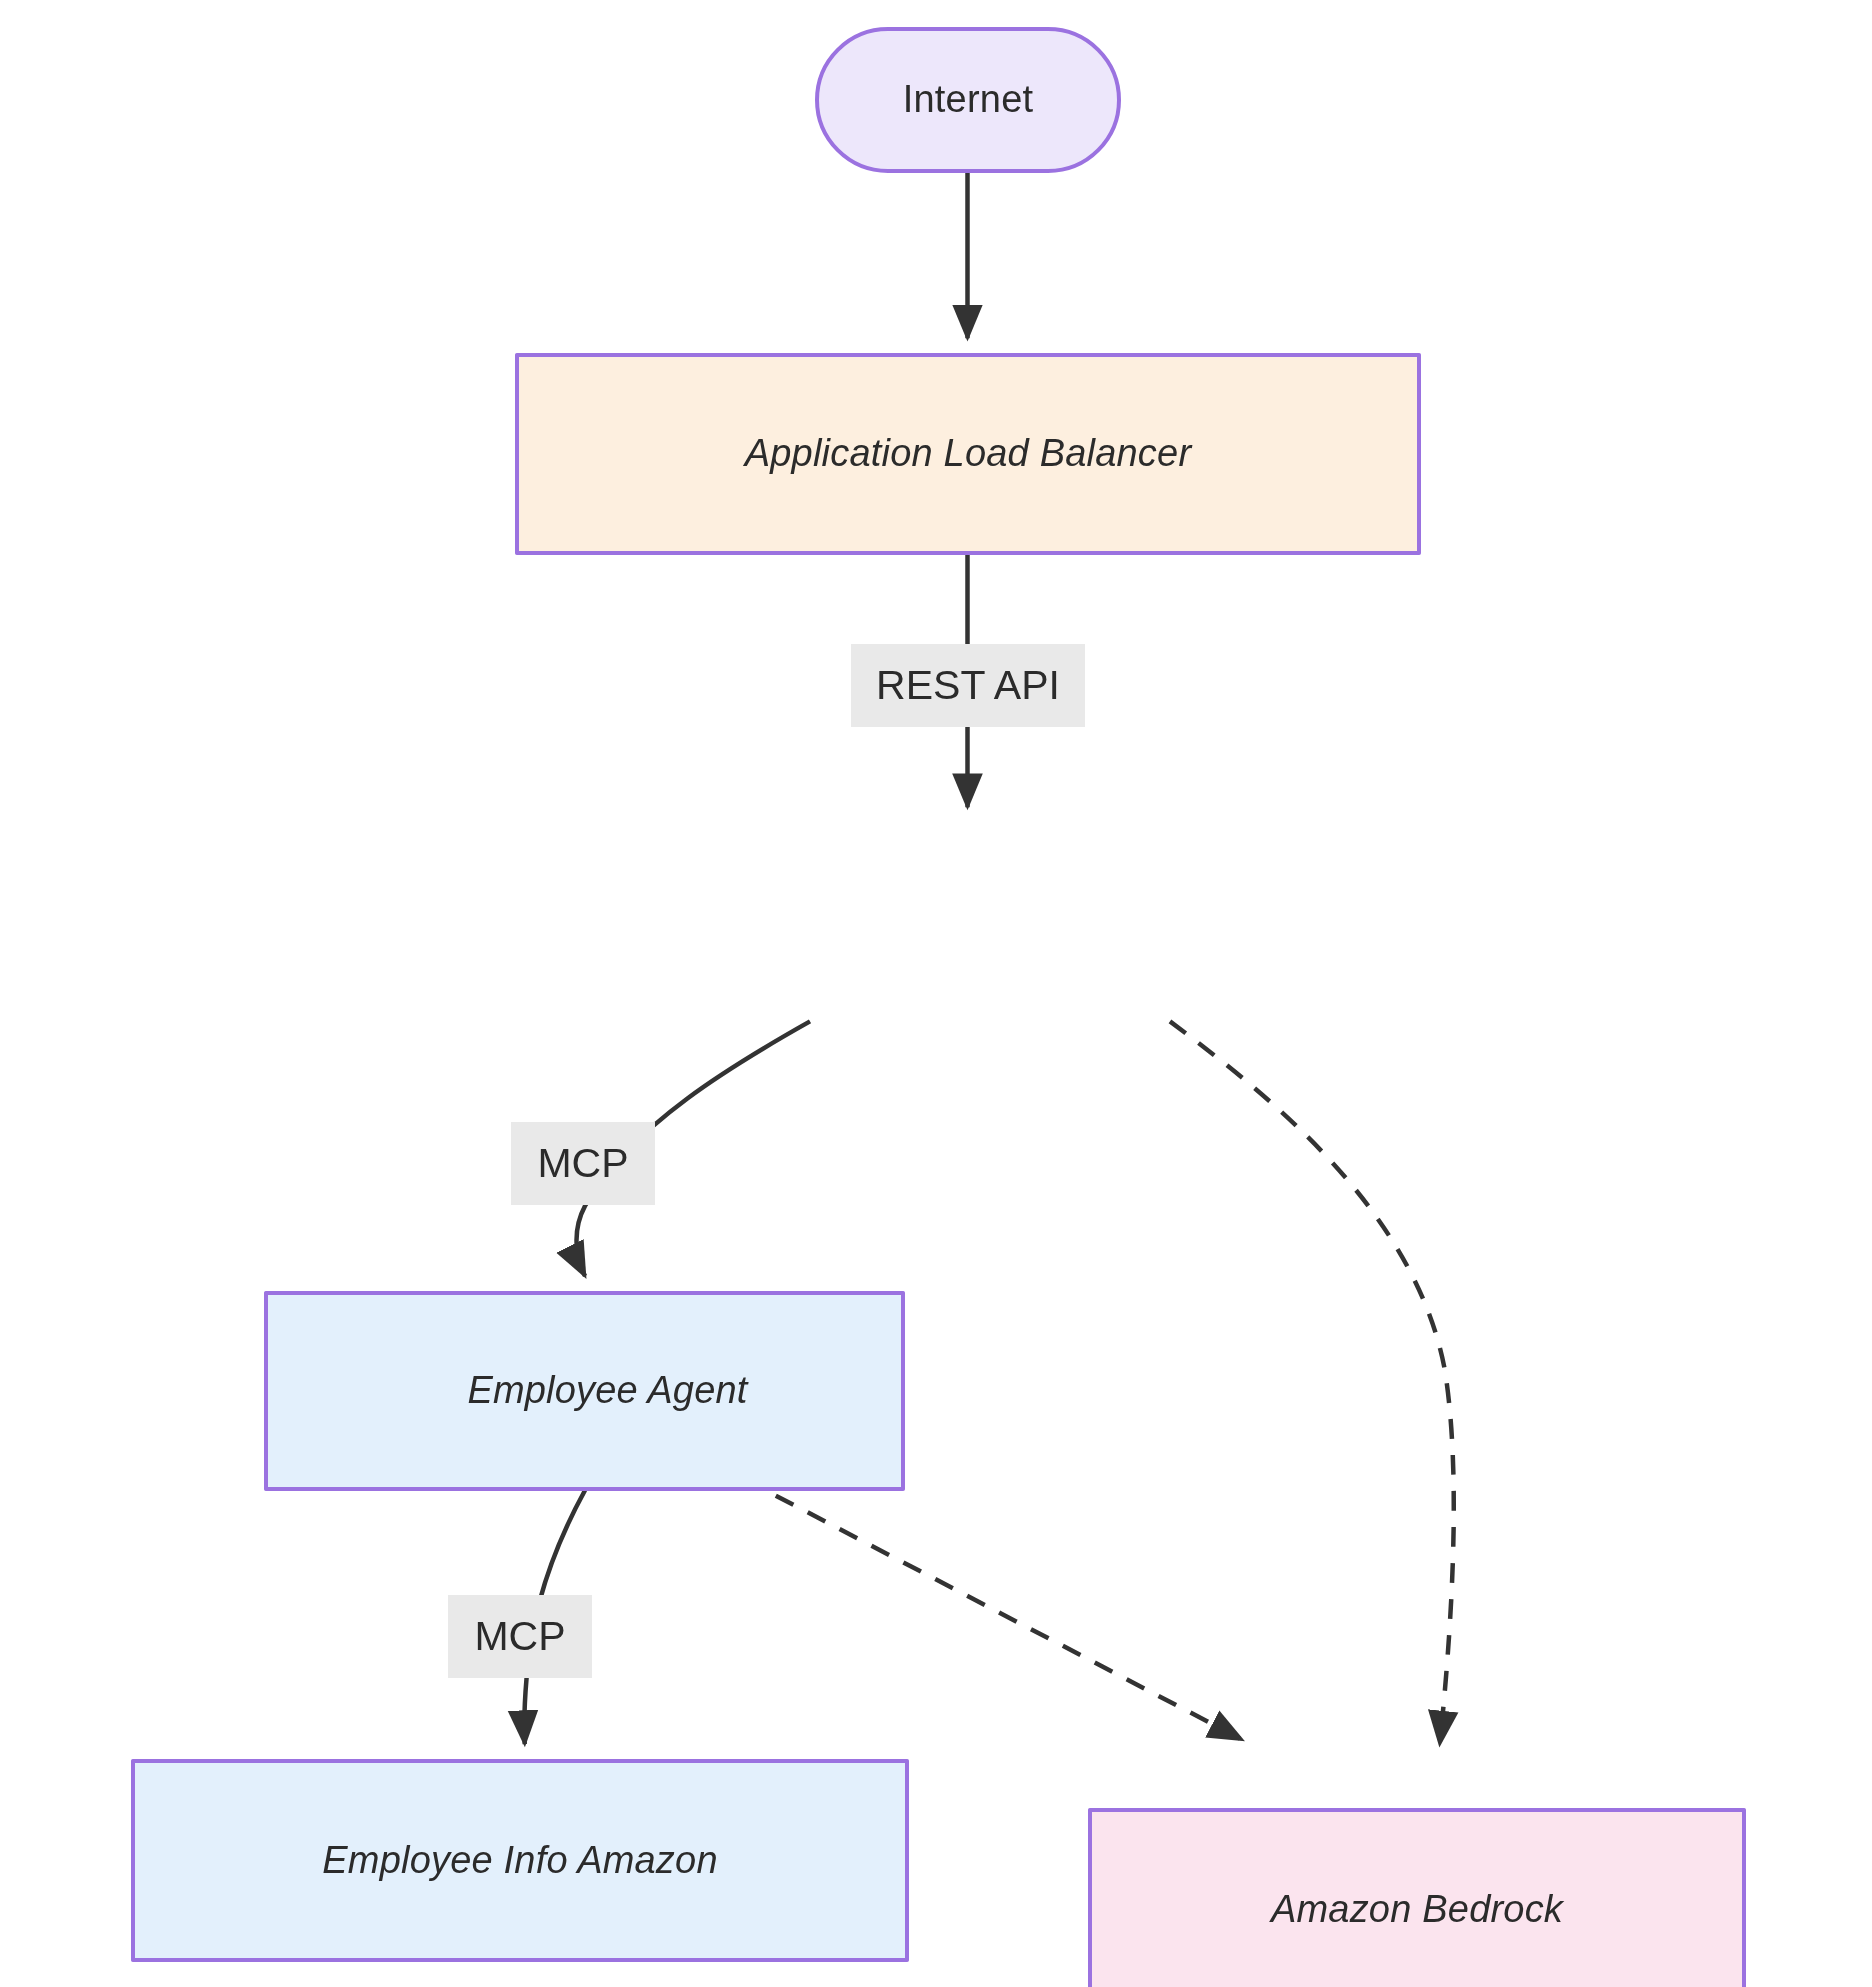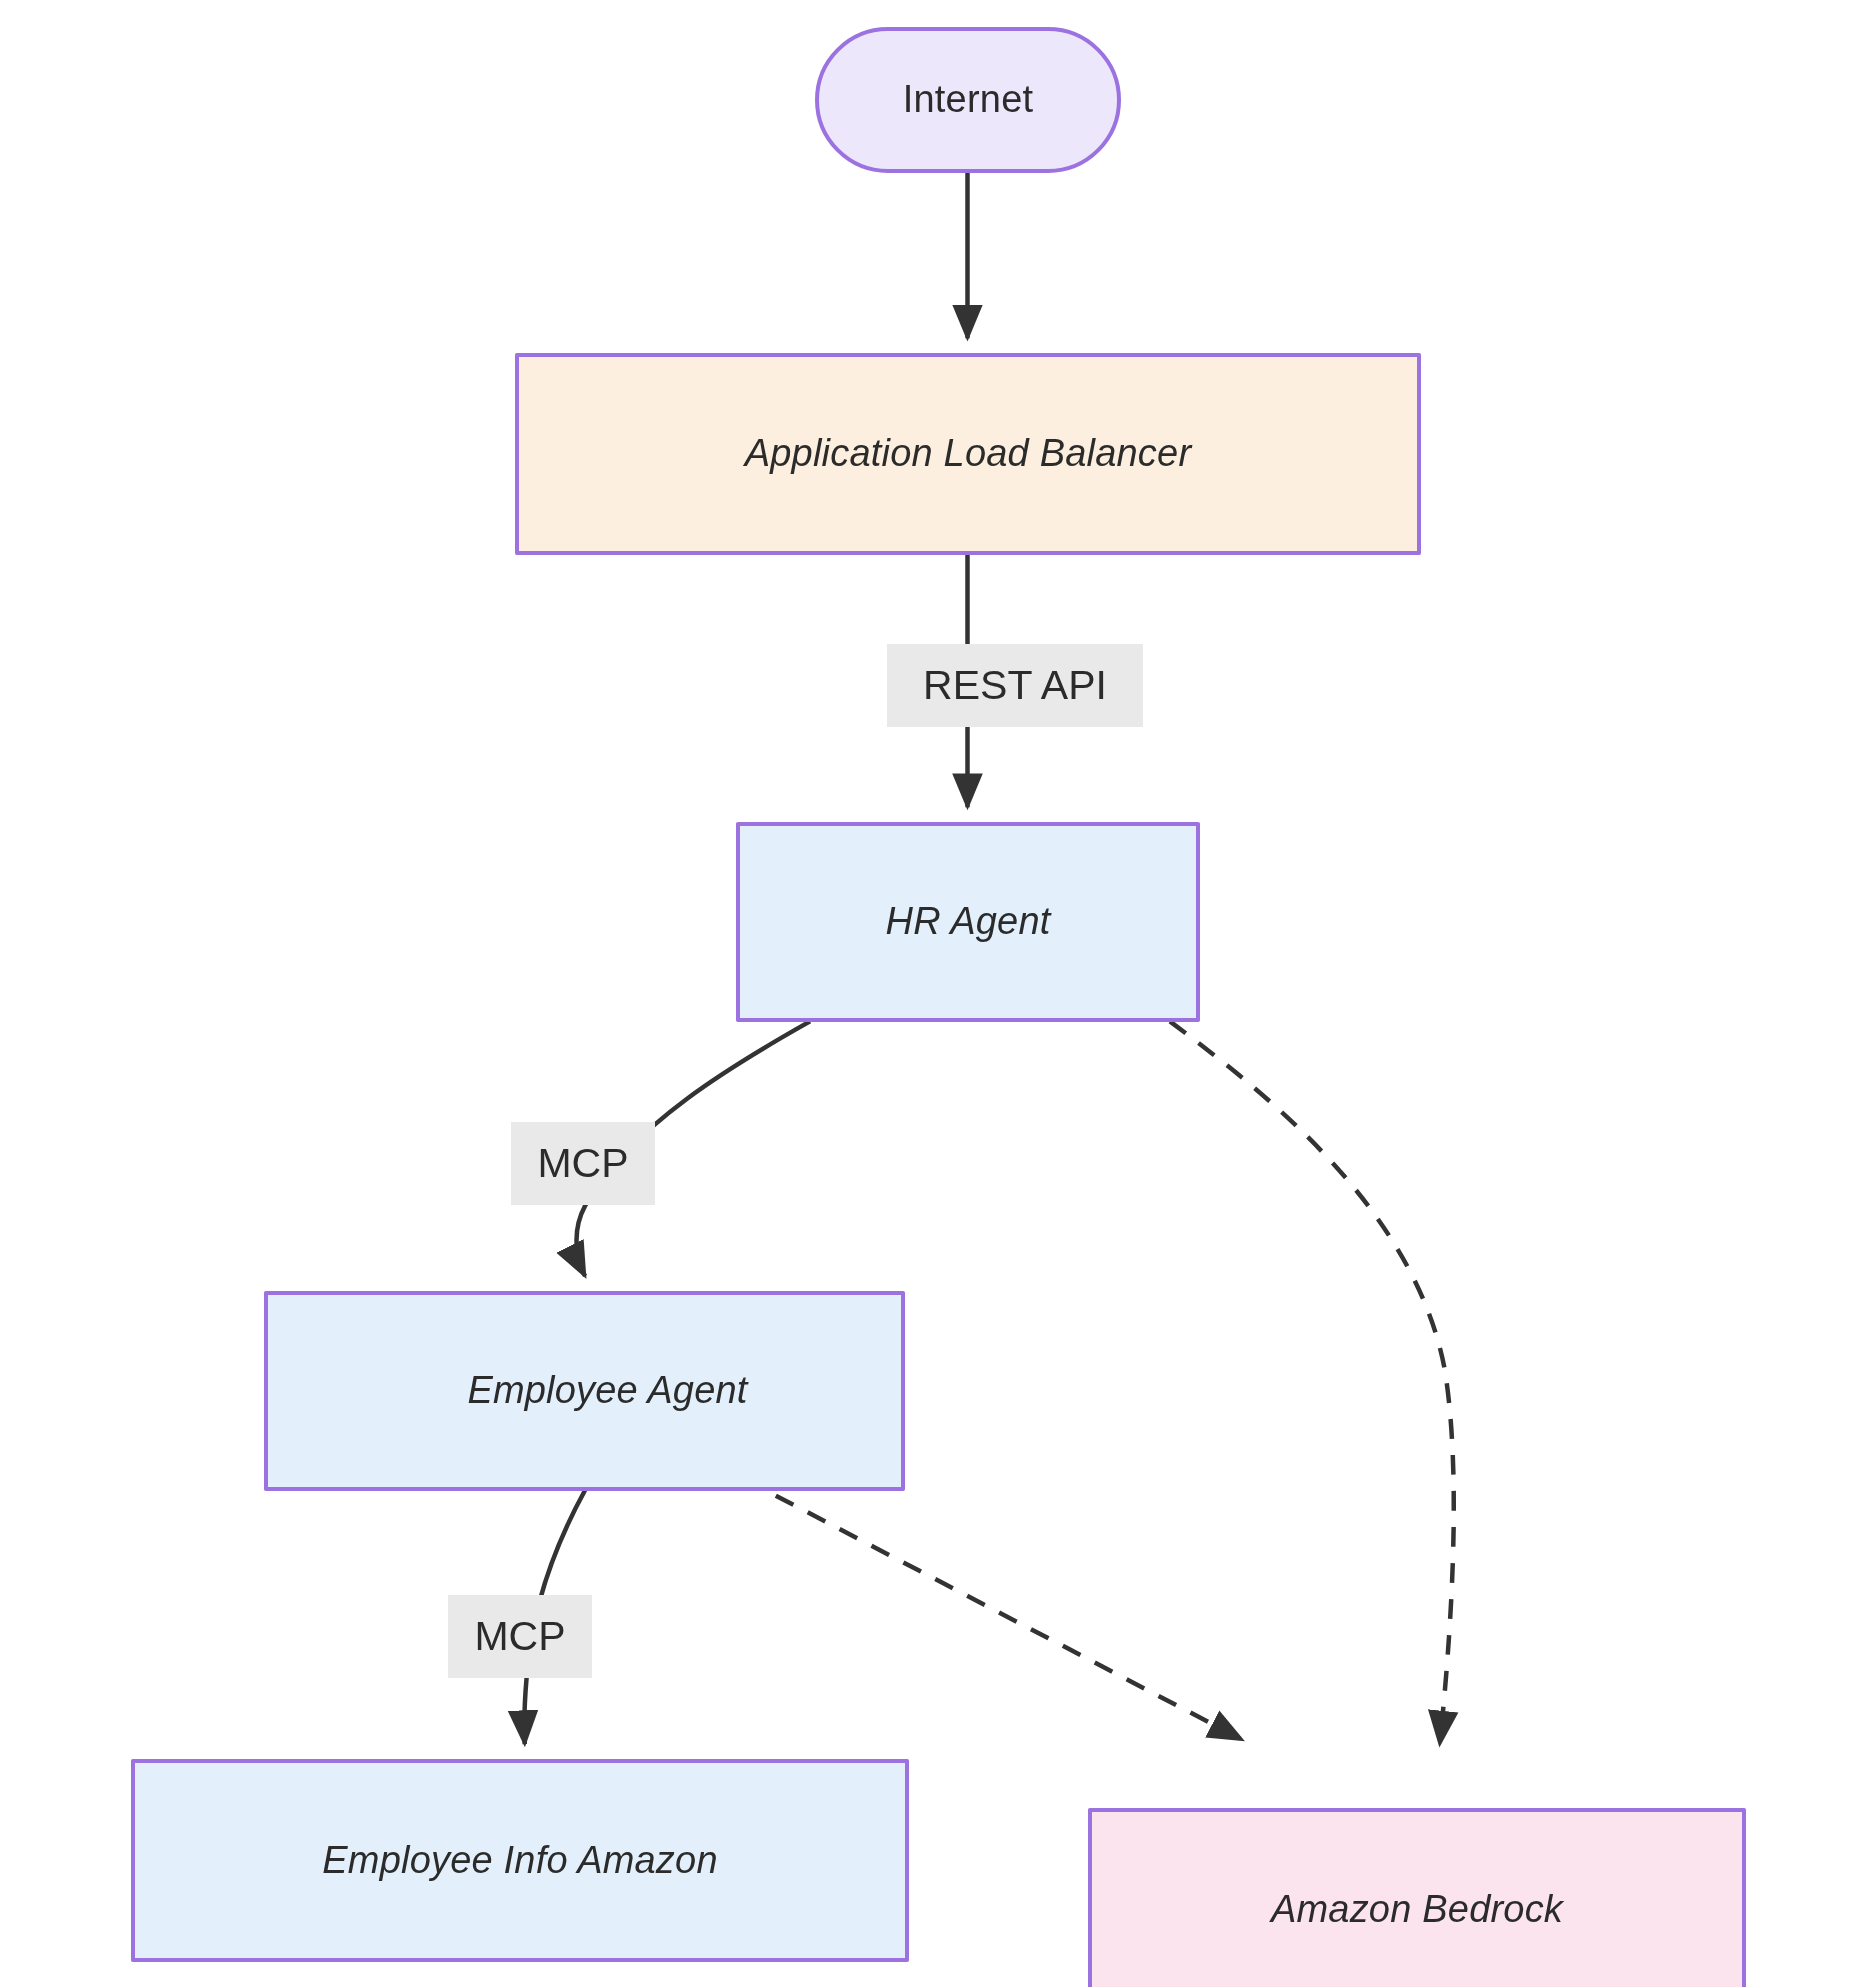--- a/index.html
+++ b/index.html
@@ -99,36 +99,33 @@
   </svg>
 
   <div class="node node-stadium" style="left:815px; top:27px; width:306px; height:146px; background:#ede7fb; border-color:#9b72e0;">
     <span class="node-label">Internet</span>
   </div>
 
   <div class="node node-rect" style="left:515px; top:353px; width:906px; height:202px; background:#fdefdf; border-color:#9b72e0;">
     <span class="node-label">Application Load Balancer</span>
   </div>
 
-  <div class="node node-rect" style="left:736px; top:822px; width:464px; height:200px; background:#e3f0fc; border-color:#9b72e0;">
-    <span class="node-label">HR Agent</span>
-  </div>
 
   <div class="node node-rect" style="left:264px; top:1291px; width:641px; height:200px; background:#e3f0fc; border-color:#9b72e0;padding-left:46px;">
     <span class="node-label">Employee Agent</span>
   </div>
 
   <div class="node node-rect" style="left:131px; top:1759px; width:778px; height:203px; background:#e3f0fc; border-color:#9b72e0;">
     <span class="node-label">Employee Info Amazon</span>
   </div>
 
   <div class="node node-rect" style="left:1088px; top:1808px; width:658px; height:203px; background:#fbe4ee; border-color:#9b72e0;">
     <span class="node-label">Amazon Bedrock</span>
   </div>
 
-  <div class="edge-label" style="left:851px; top:644px; width:256px; height:83px;margin-left:36px;">REST API</div>
+  <div class="edge-label" style="left:851px; top:644px; width:234px; height:83px;">REST API</div>
 
   <div class="edge-label" style="left:511px; top:1122px; width:144px; height:83px;">MCP</div>
 
   <div class="edge-label" style="left:448px; top:1595px; width:144px; height:83px;">MCP</div>
 
 </div>
 
 
 </body></html>

